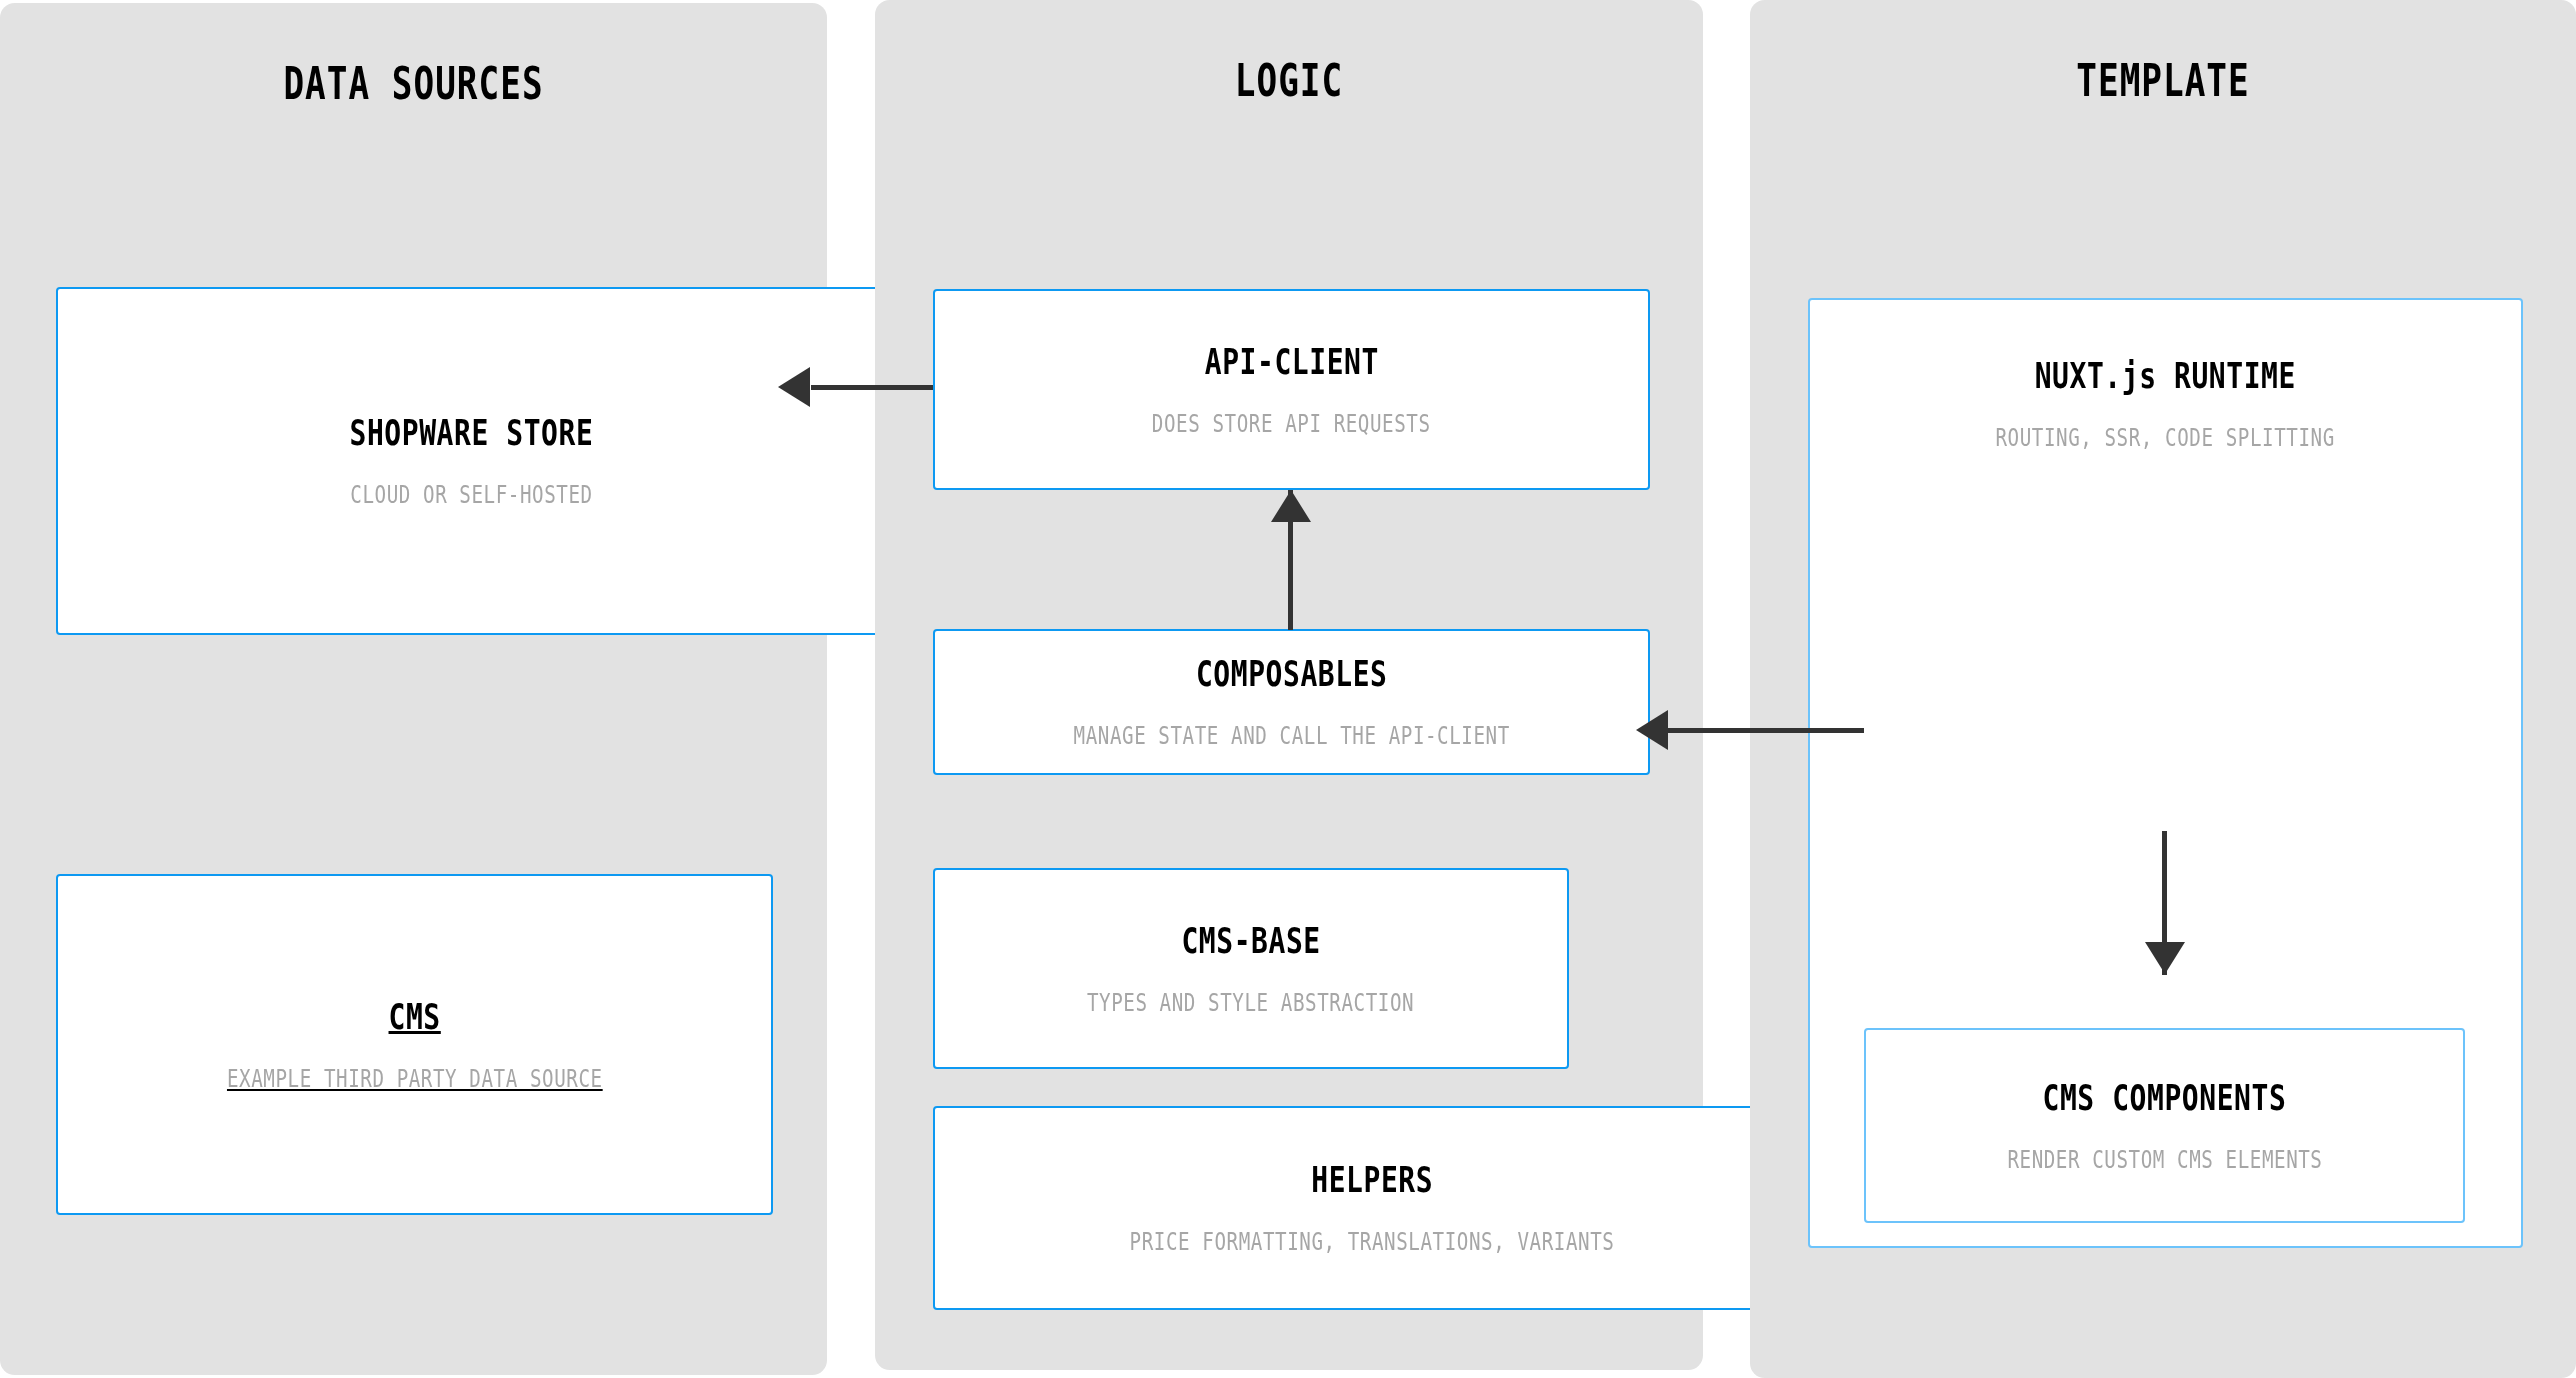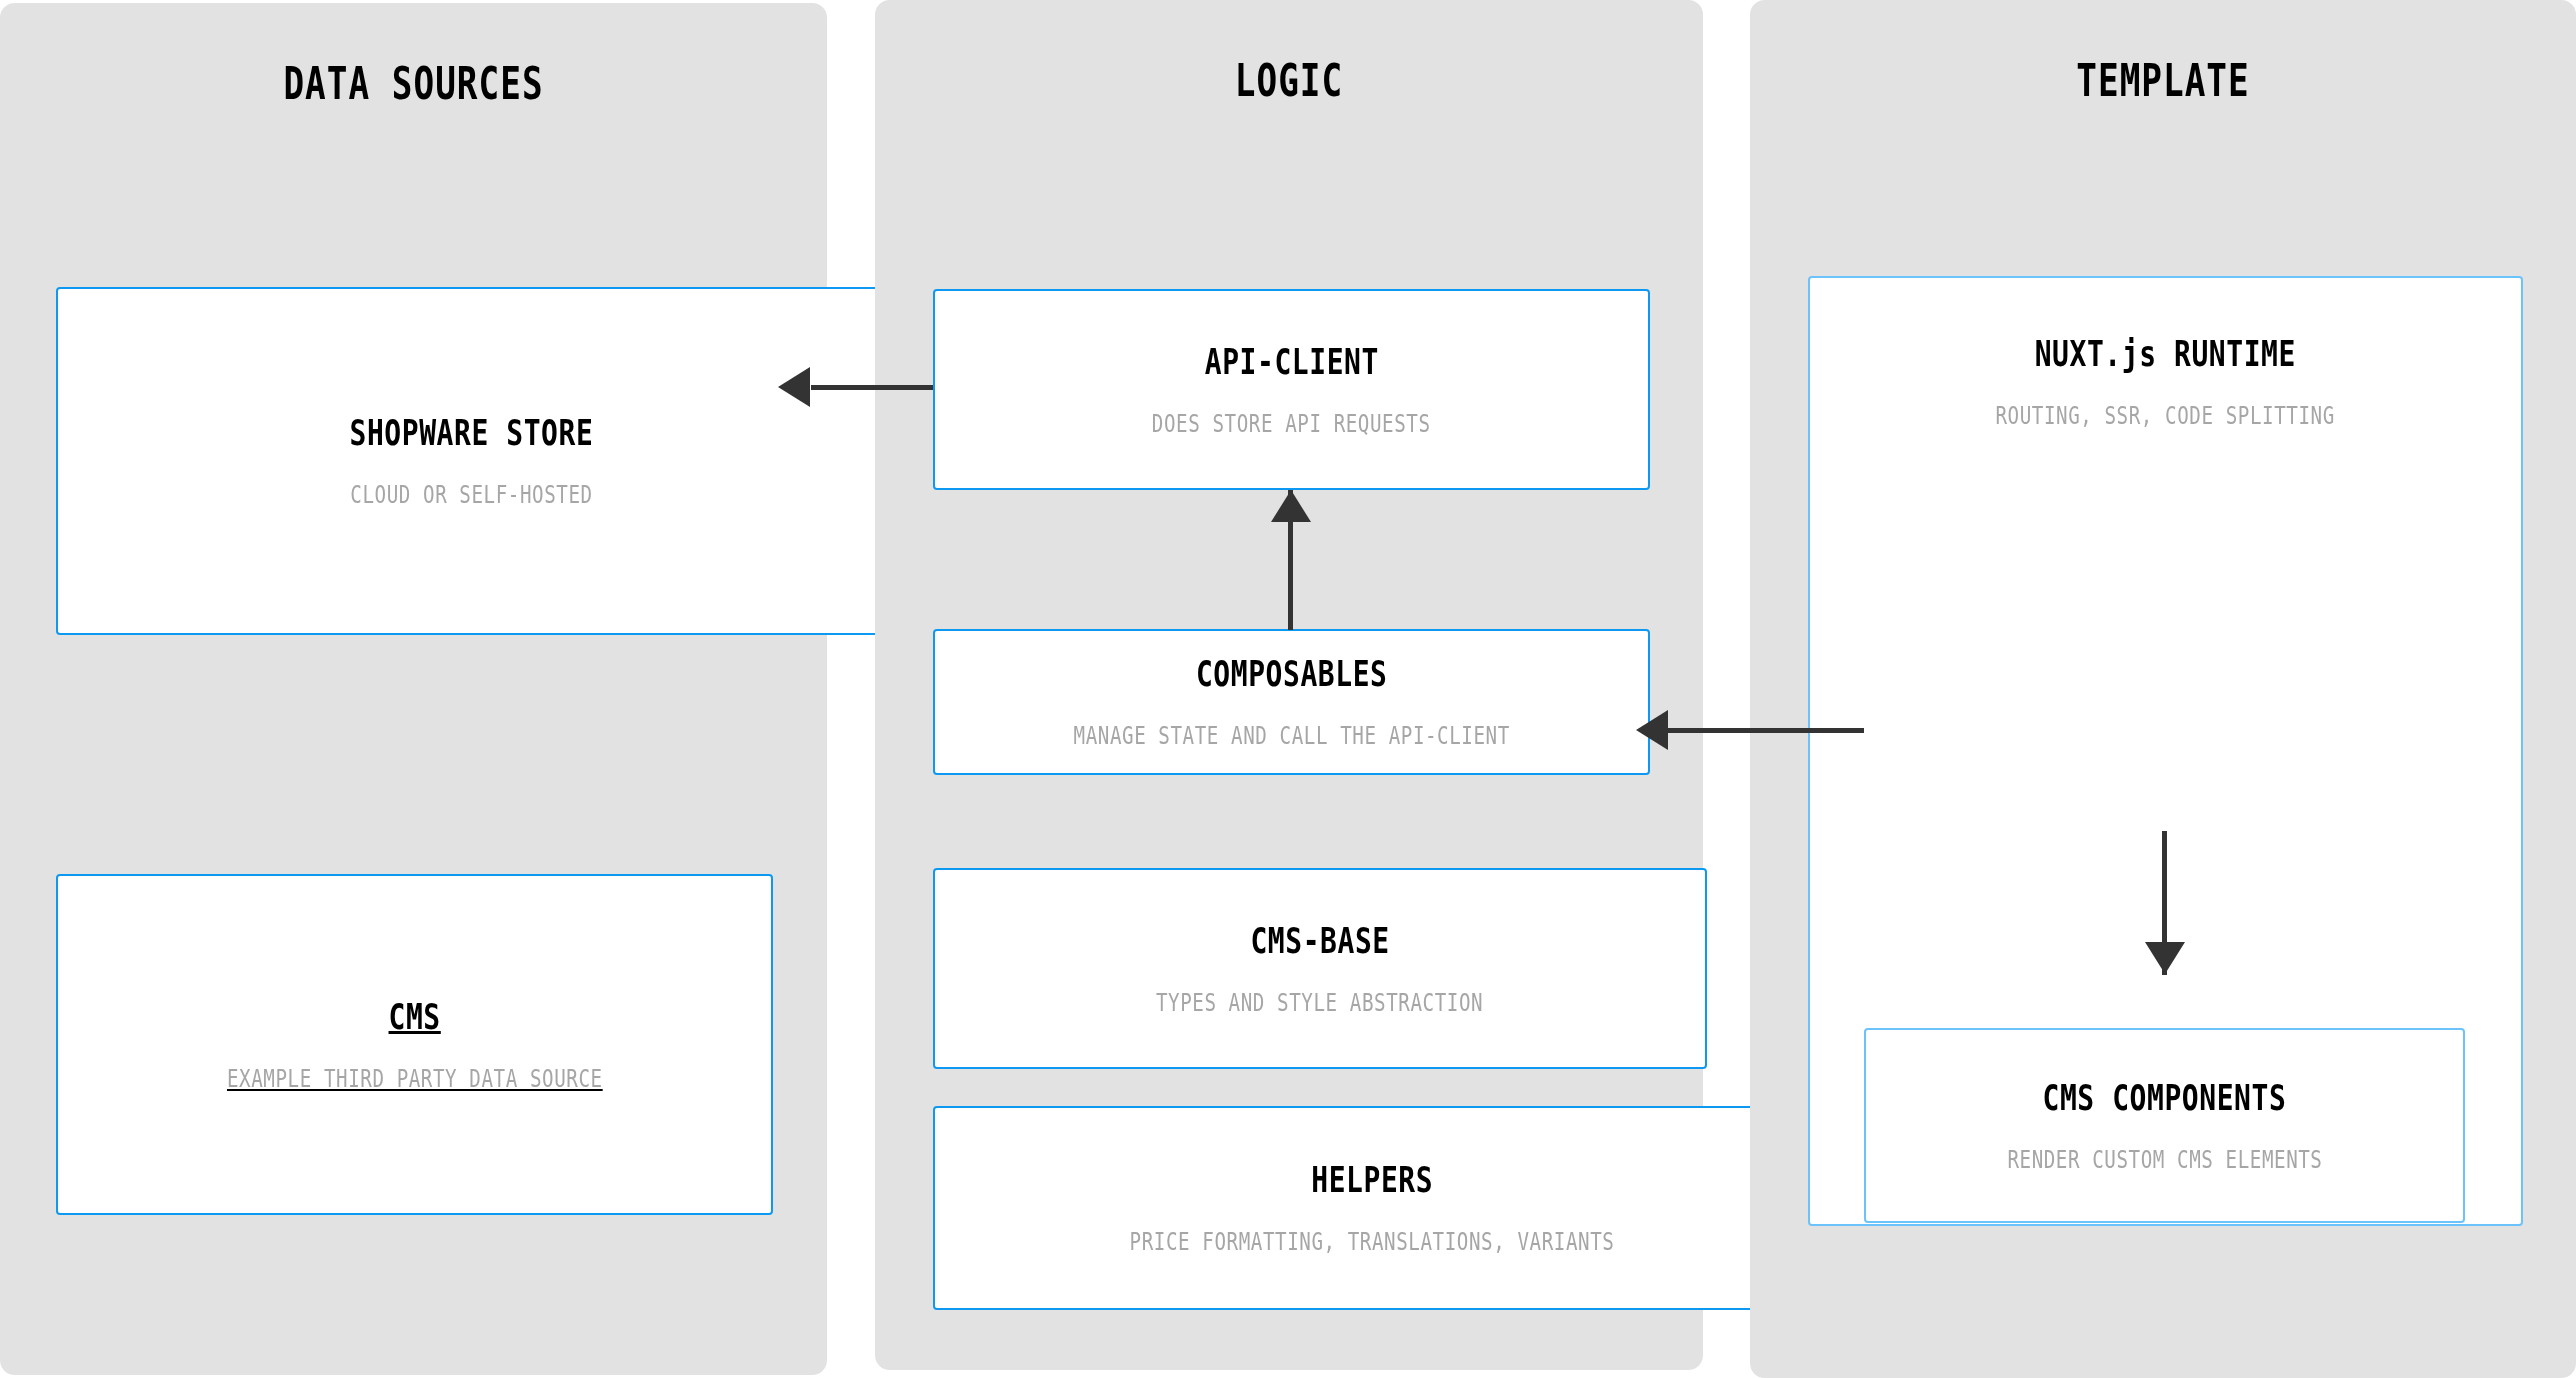--- a/index.html
+++ b/index.html
@@ -28,24 +28,24 @@
   .card .sub{font-size:24px;color:#a6a6a6;letter-spacing:0.7px;margin-top:28px;
              transform:scaleX(.80);transform-origin:center;white-space:nowrap;text-align:center;}
   .card.outer{justify-content:flex-start;padding-top:56px;}
 
   
   #card-shopware {left:56px;  top:287px;  width:830px; height:348px;}
   #card-cms      {left:56px;  top:874px; width:717px; height:341px;text-decoration:underline;}
   
   #card-apiclient   {left:933px; top:289px;  width:717px; height:201px;}
   #card-composables {left:933px; top:629px;  width:717px; height:146px;}
-  #card-cmsbase     {left:933px; top:868px; width:774px; height:201px;}
+  #card-cmsbase     {left:933px; top:868px; width:636px; height:201px;}
   #card-helpers     {left:933px; top:1106px; width:837px; height:204px;padding-left:41px;}
   
-  #card-nuxt     {left:1808px; top:276px;  width:715px; height:950px;}
+  #card-nuxt     {left:1808px; top:298px;  width:715px; height:950px;}
   #card-frontend {left:1864px; top:636px;  width:601px;  height:195px;}
   #card-cmscomp  {left:1864px; top:1028px; width:601px;  height:195px;}
 
   
   .arrow-line{position:absolute;background:#333;}
   .arrow-head{position:absolute;width:0;height:0;}
   .head-left {border-top:20px solid transparent;border-bottom:20px solid transparent;
               border-right:32px solid #333;}
   .head-down {border-left:20px solid transparent;border-right:20px solid transparent;
               border-top:32px solid #333;}

